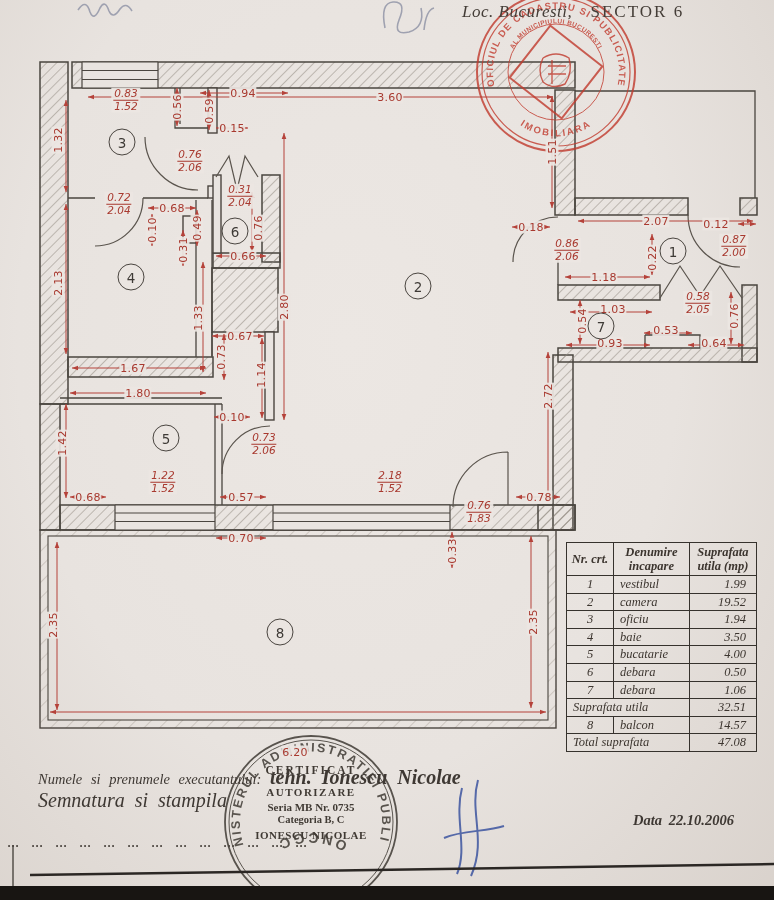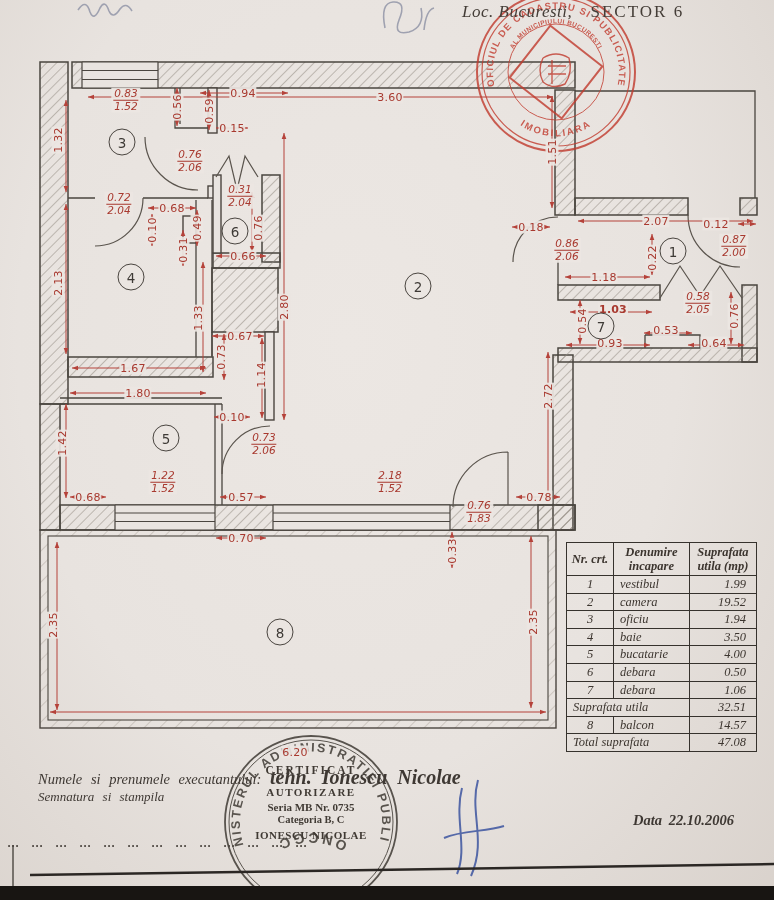--- a/index.html
+++ b/index.html
@@ -23,21 +23,21 @@
     font:italic 12.5px "Liberation Serif",serif;color:#3c352f;}
   #area-table th,#area-table td{border:1.4px solid #36322d;padding:0 3px;}
   #area-table th{font-weight:bold;line-height:1.15;height:32px;}
   #area-table td{height:16.6px;line-height:1;}
   #area-table td.num{text-align:center;font-style:italic;}
   #area-table td.val{text-align:right;padding-right:10px;}
   #area-table td.name{padding-left:6px;}
   .foot-line{position:absolute;font-style:italic;color:#3e3833;white-space:nowrap;}
   #foot1{left:38px;top:766px;font-size:14.5px;word-spacing:5px;}
   #foot1 b{font-size:20px;}
-  #foot2{left:38px;top:789px;font-size:13px;word-spacing:5px;}
+  #foot2{left:38px;top:789px;font-size:20px;word-spacing:5px;}
   #dots{left:8px;top:836px;font-size:12px;font-weight:bold;color:#48423c;letter-spacing:1px;word-spacing:8px;}
   #date-line{right:28px;top:812px;font-size:14.5px;font-weight:bold;word-spacing:3px;}
   .stamp-center{position:absolute;left:311px;width:170px;transform:translateX(-50%);
     text-align:center;color:#403a34;font-family:"Liberation Serif",serif;}
   .sc0{top:764px;font-size:11.5px;font-weight:bold;letter-spacing:2px;}
   .sc1{top:786px;font-size:11px;font-weight:bold;letter-spacing:1.5px;}
   .sc2{top:801px;font-size:11px;font-weight:bold;}
   .sc3{top:814px;font-size:10.5px;font-weight:bold;}
   .sc4{top:829px;font-size:11px;font-weight:bold;letter-spacing:.5px;}
 </style>
@@ -243,21 +243,21 @@
       <div class="dim" style="left: 232px; top: 417px;">0.10</div>
       <div class="dim" style="left: 88px; top: 497px;">0.68</div>
       <div class="dim" style="left: 241px; top: 497px;">0.57</div>
       <div class="dim" style="left: 539px; top: 497px;">0.78</div>
       <div class="dim" style="left: 241px; top: 538px;">0.70</div>
       <div class="dim" style="left: 295px; top: 712px; margin-top: 40px;">6.20</div>
       <div class="dim" style="left: 656px; top: 221px;">2.07</div>
       <div class="dim" style="left: 531px; top: 227px;">0.18</div>
       <div class="dim" style="left: 716px; top: 224px;">0.12</div>
       <div class="dim" style="left: 604px; top: 277px;">1.18</div>
-      <div class="dim" style="left: 613px; top: 309px; font-weight: bold;">1.03</div>
+      <div class="dim" style="left: 613px; top: 309px;">1.03</div>
       <div class="dim" style="left: 610px; top: 343px;">0.93</div>
       <div class="dim" style="left: 666px; top: 330px;">0.53</div>
       <div class="dim" style="left: 714px; top: 343px;">0.64</div>
       <div class="dim rot" style="left: 58px; top: 140px;">1.32</div>
       <div class="dim rot" style="left: 177px; top: 107px;">0.56</div>
       <div class="dim rot" style="left: 209px; top: 111px;">0.59</div>
       <div class="dim rot" style="left: 58px; top: 283px;">2.13</div>
       <div class="dim rot" style="left: 152px; top: 230px;">0.10</div>
       <div class="dim rot" style="left: 197px; top: 228px;">0.49</div>
       <div class="dim rot" style="left: 183px; top: 250px;">0.31</div>

